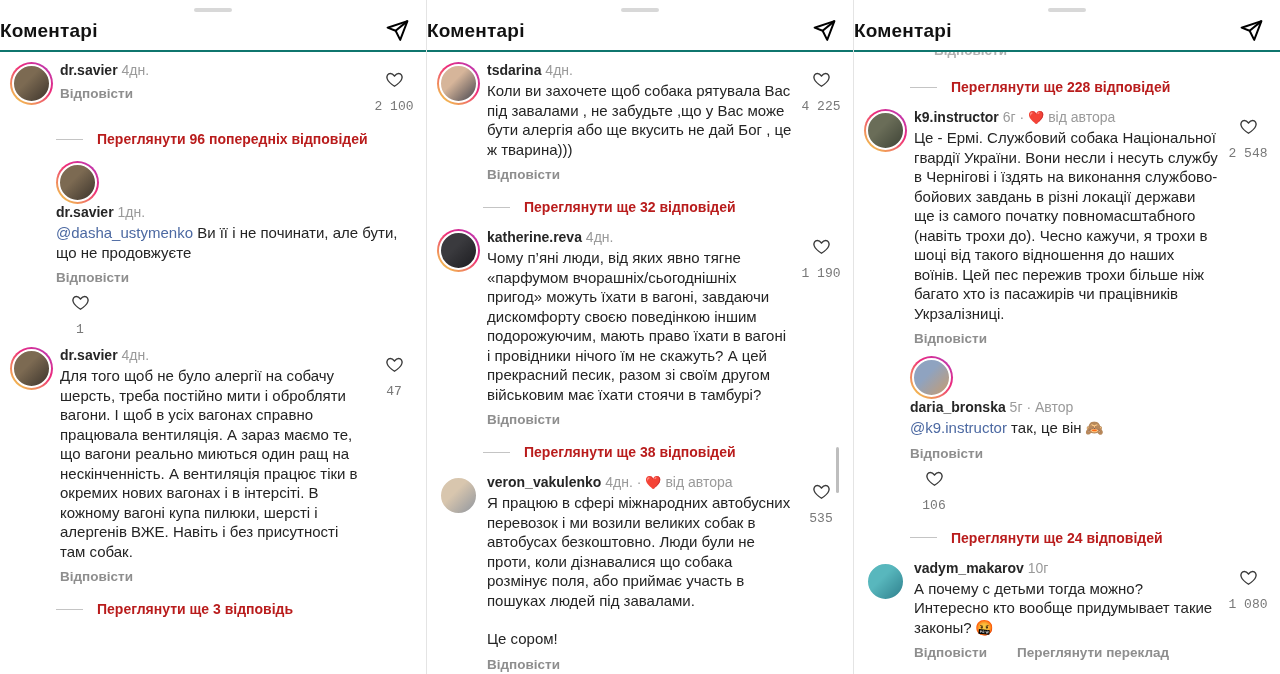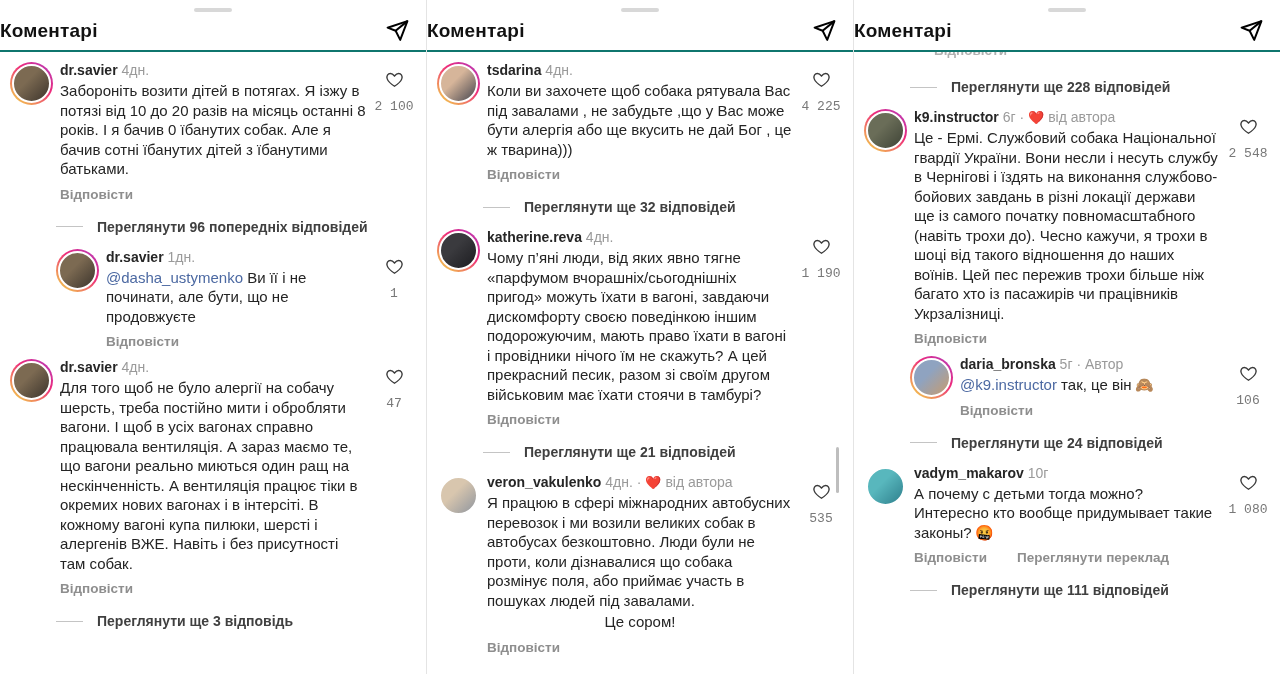--- a/index.html
+++ b/index.html
@@ -31,21 +31,21 @@
   }
   .panel-title { font-size: 19px; font-weight: bold; color: #111; letter-spacing: .2px; }
   .share-btn {
     position: absolute; right: 15px; top: 4px;
     width: 28px; height: 28px; cursor: pointer;
     display: flex; align-items: center; justify-content: center;
   }
   .share-btn svg { width: 25px; height: 25px; }
 
   .comment { display: flex; padding: 10px 8px 0 10px; }
-  .comment.indent { padding-left: 56px; }
+  .comment.indent { padding-left: 56px; flex-direction: column; }
 
   .avatar-col { width: 50px; flex: none; }
   .avatar-ring {
     width: 43px; height: 43px; border-radius: 50%;
     padding: 2px;
     background: linear-gradient(40deg, #f2c24e 10%, #ee2a7b 60%, #b43bba 95%);
     cursor: pointer;
   }
   .avatar-ring.no-ring { background: none; padding: 2px; }
   .avatar-img {
@@ -54,33 +54,33 @@
   }
 
   .body { flex: 1 1 auto; min-width: 0; padding-right: 4px; }
   .meta { font-size: 14px; margin: 0 0 3px; color: #262626; white-space: nowrap; }
   .uname { font-weight: bold; cursor: pointer; }
   .time { color: #9a9a9a; }
   .badge-heart { color: #ed4956; font-size: 13px; }
   .badge-txt { color: #9a9a9a; }
   .text { font-size: 15px; line-height: 19.5px; color: #242424; }
   .text .mention { color: #4c69a2; cursor: pointer; }
-  .text.p2 { margin-top: 2px; text-align: center; }
+  .text.p2 { margin-top: 19px; }
   .actions { margin: 8px 0 0; display: flex; gap: 30px; }
   .act { font-size: 13.5px; font-weight: 600; color: #8e8e8e; cursor: pointer; }
 
   .like-col { width: 48px; flex: none; text-align: center; padding-top: 8px; font-family: Liberation Mono, monospace; }
   .heart { display: inline-block; cursor: pointer; }
   .heart svg { width: 19px; height: 19px; display: block; margin: 0 auto; }
   .like-count { font-size: 13px; color: #787878; margin-top: 5px; }
 
   .view-row {
     display: flex; align-items: center; gap: 14px;
     margin: 17px 0 4px 56px;
-    color: #404040; font-size: 14px; font-weight: 600;
+    color: #b91c1c; font-size: 14px; font-weight: 600;
     cursor: pointer;
   }
   .thread-line { width: 27px; height: 1px; background: #c4c4c4; flex: none; }
 
   .partial-row {
     height: 10px; overflow: hidden; margin-left: 80px;
     color: #b0b0b0; font-size: 13.5px; font-weight: 600;
   }
   .partial-row span { display: block; margin-top: -9px; }
 
@@ -112,23 +112,20 @@
       <div class="avatar-ring">
         <div class="avatar-img" style="background: linear-gradient(135deg, rgb(124, 106, 82) 40%, rgb(60, 52, 44));"></div>
       </div>
     </div>
     <div class="body">
       <div class="meta">
         <span class="uname">dr.savier</span>
         <span class="time"> 4дн.</span>
         <span class="badge"></span>
       </div>
-      <div class="text">
-        <span class="plain">Забороніть возити дітей в потягах. Я ізжу в потязі від 10 до 20 разів на місяць останні 8 років. І я бачив 0 їбанутих собак. Але я бачив сотні їбанутих дітей з їбанутими батьками.</span>
-      </div>
 
       <div class="actions">
         <span class="act reply">Відповісти</span>
 
       </div>
     </div>
     <div class="like-col">
       <span class="heart">
         <svg viewBox="0 0 24 24" fill="none" stroke="#3a3a3a" stroke-width="1.7">
           <path d="M12 20.6 C 8.6 18.4 4.2 15 2.8 11.2 C 1.5 7.6 3.6 4.4 6.8 4.4 C 9 4.4 10.5 5.7 12 7.6 C 13.5 5.7 15 4.4 17.2 4.4 C 20.4 4.4 22.5 7.6 21.2 11.2 C 19.8 15 15.4 18.4 12 20.6 Z"></path>
@@ -286,21 +283,21 @@
         <svg viewBox="0 0 24 24" fill="none" stroke="#3a3a3a" stroke-width="1.7">
           <path d="M12 20.6 C 8.6 18.4 4.2 15 2.8 11.2 C 1.5 7.6 3.6 4.4 6.8 4.4 C 9 4.4 10.5 5.7 12 7.6 C 13.5 5.7 15 4.4 17.2 4.4 C 20.4 4.4 22.5 7.6 21.2 11.2 C 19.8 15 15.4 18.4 12 20.6 Z"></path>
         </svg>
       </span>
       <div class="like-count">1 190</div>
     </div>
   </div>
 
   <div class="view-row">
     <span class="thread-line"></span>
-    <span class="view-label">Переглянути ще 21 відповідей</span>
+    <span class="view-label">Переглянути ще 38 відповідей</span>
   </div>
 
   <div class="comment">
     <div class="avatar-col">
       <div class="avatar-ring no-ring">
         <div class="avatar-img" style="background: linear-gradient(135deg, rgb(216, 198, 174) 40%, rgb(143, 149, 158));"></div>
       </div>
     </div>
     <div class="body">
       <div class="meta">

